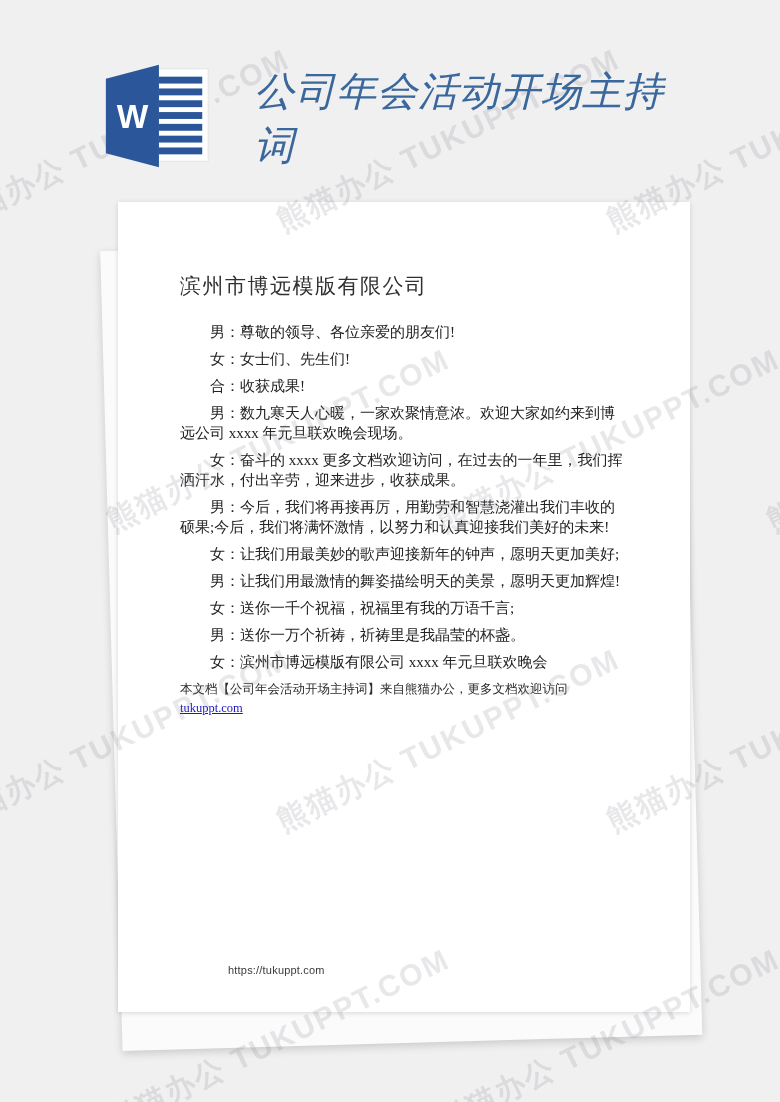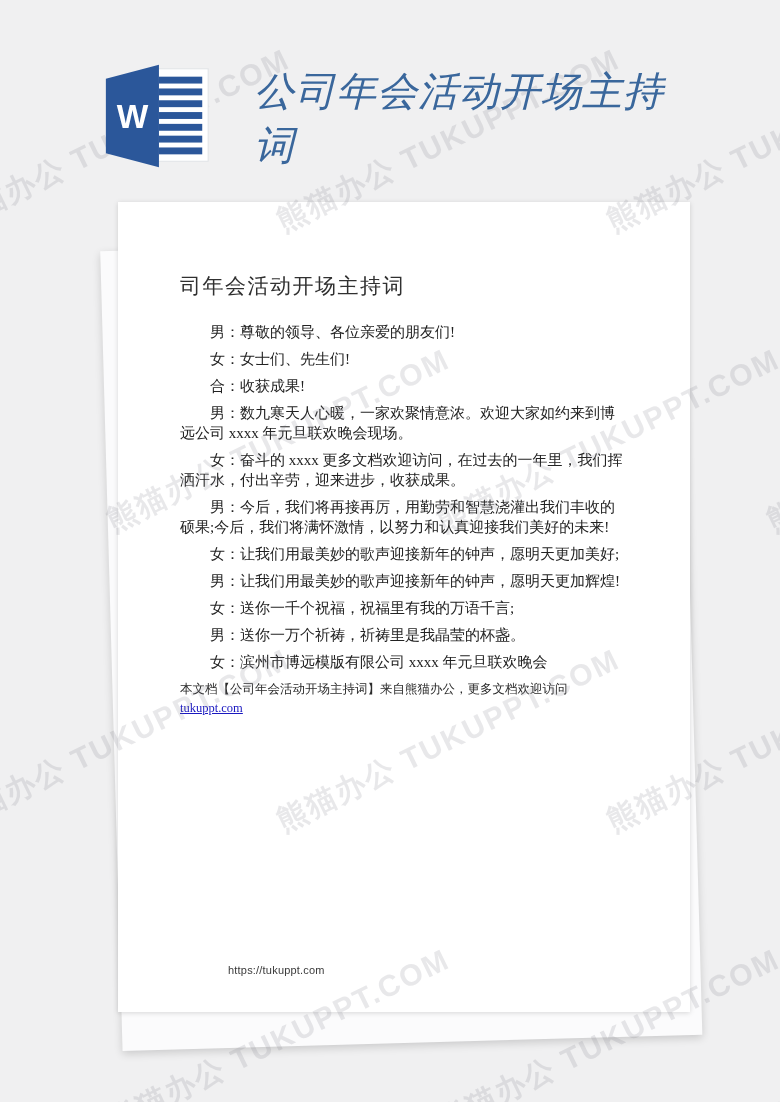--- a/index.html
+++ b/index.html
@@ -80,30 +80,30 @@
 </style>
 </head>
 <body>
 
 <div class="canvas">
 
   <div class="page-back"></div>
 
   <div class="page-front">
     <div class="page-content">
-      <h2 class="doc-heading">司年会活动开场主持词</h2>
+      <h2 class="doc-heading">滨州市博远模版有限公司</h2>
 
       <p class="para">男：尊敬的领导、各位亲爱的朋友们!</p>
       <p class="para">女：女士们、先生们!</p>
       <p class="para">合：收获成果!</p>
       <p class="para">男：数九寒天人心暖，一家欢聚情意浓。欢迎大家如约来到博远公司 xxxx 年元旦联欢晚会现场。</p>
       <p class="para">女：奋斗的 xxxx 更多文档欢迎访问，在过去的一年里，我们挥洒汗水，付出辛劳，迎来进步，收获成果。</p>
       <p class="para">男：今后，我们将再接再厉，用勤劳和智慧浇灌出我们丰收的硕果;今后，我们将满怀激情，以努力和认真迎接我们美好的未来!</p>
       <p class="para">女：让我们用最美妙的歌声迎接新年的钟声，愿明天更加美好;</p>
-      <p class="para">男：让我们用最美妙的歌声迎接新年的钟声，愿明天更加辉煌!</p>
+      <p class="para">男：让我们用最激情的舞姿描绘明天的美景，愿明天更加辉煌!</p>
       <p class="para">女：送你一千个祝福，祝福里有我的万语千言;</p>
       <p class="para">男：送你一万个祈祷，祈祷里是我晶莹的杯盏。</p>
       <p class="para">女：滨州市博远模版有限公司 xxxx 年元旦联欢晚会</p>
 
       <p class="note">本文档【公司年会活动开场主持词】来自熊猫办公，更多文档欢迎访问</p>
       <a class="note-link">tukuppt.com</a>
 
       <div class="page-url">https://tukuppt.com</div>
     </div>
   </div>

